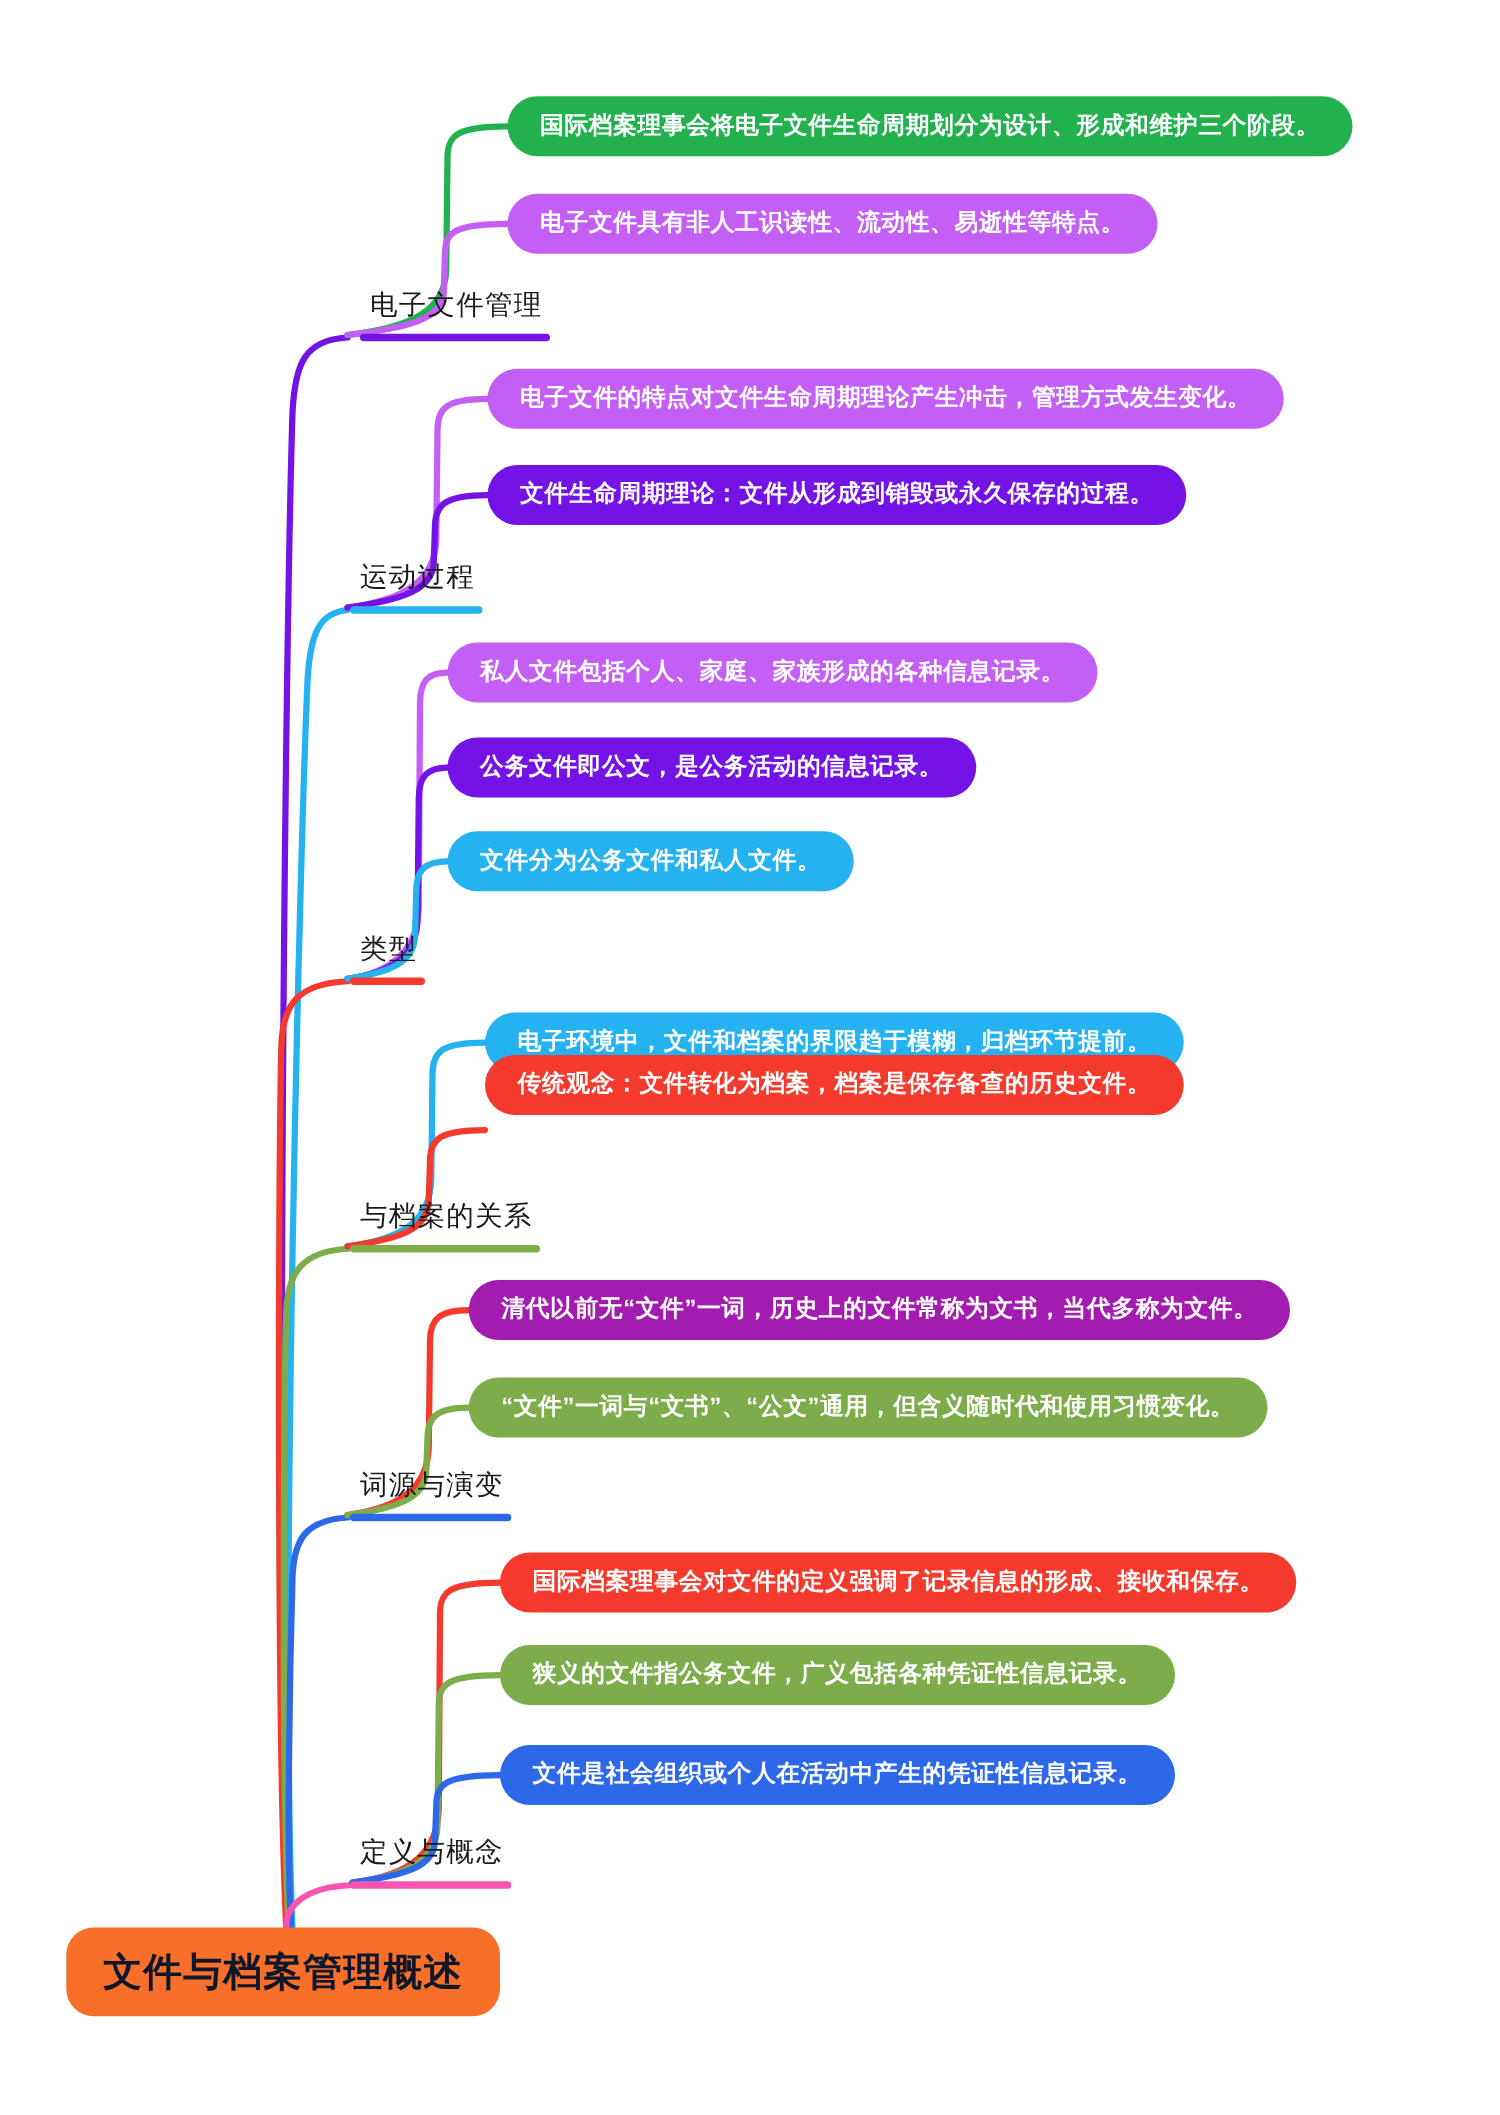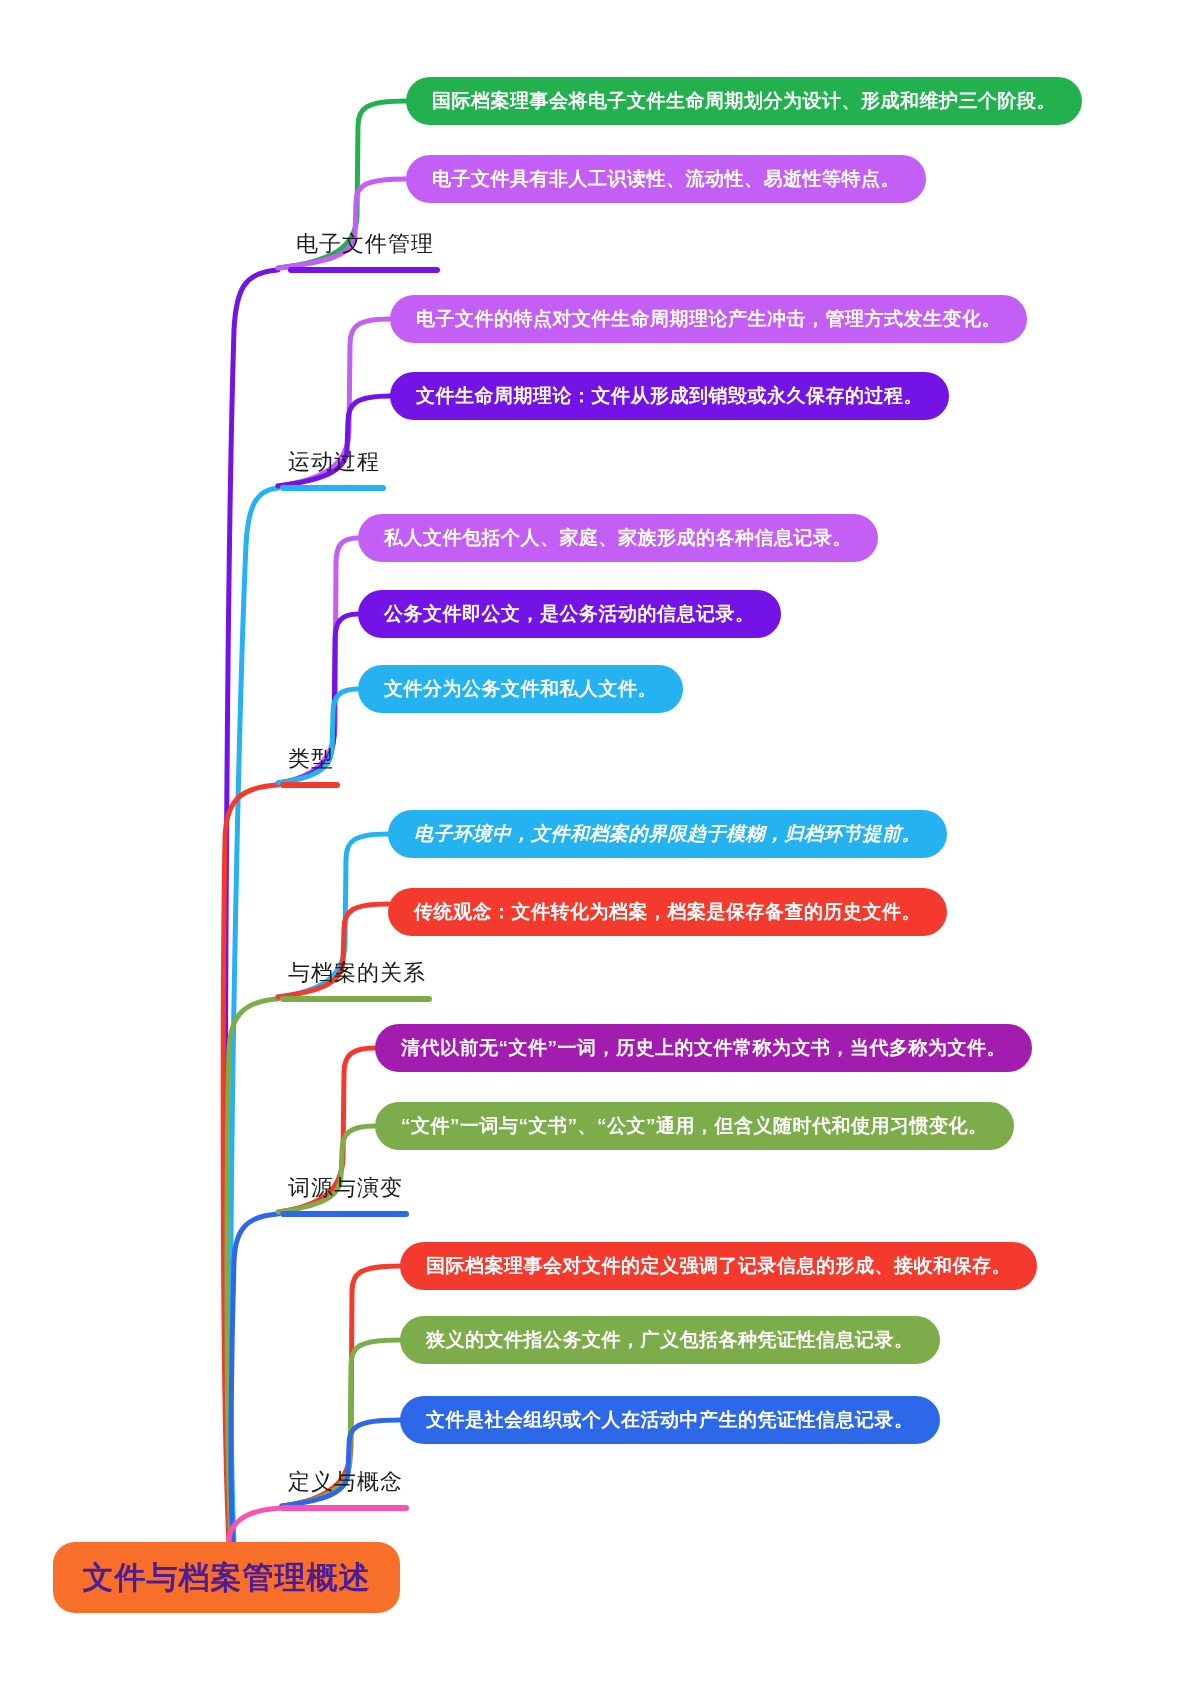--- a/index.html
+++ b/index.html
@@ -58,21 +58,21 @@
   }
   .root {
     position: absolute;
     z-index: 2;
     left: 53px; top: 1542px;
     width: 347px; height: 71px;
     border-radius: 22px;
     display: flex;
     align-items: center;
     justify-content: center;
-    color: #4c1d95;
+    color: #0f172a;
     font-size: 31px;
     font-weight: bold;
     letter-spacing: 1px;
     white-space: nowrap;
   }
 </style>
 </head>
 <body>
 
 <div id="canvas">
@@ -122,22 +122,22 @@
   </div>
 
   <div class="leaf" style="left: 358px; top: 514px; background-color: rgb(196, 95, 245);">私人文件包括个人、家庭、家族形成的各种信息记录。</div>
   <div class="leaf" style="left: 358px; top: 590px; background-color: rgb(115, 19, 230);">公务文件即公文，是公务活动的信息记录。</div>
   <div class="leaf" style="left: 358px; top: 665px; background-color: rgb(37, 178, 241);">文件分为公务文件和私人文件。</div>
   <div class="branch" style="left:288px; top:745px">
     <span class="branch-label">类型</span>
     <span class="branch-underline" style="background-color: rgb(244, 58, 45);"></span>
   </div>
 
-  <div class="leaf" style="left: 388px; top: 810px; background-color: rgb(37, 178, 241); font-style: italic;">电子环境中，文件和档案的界限趋于模糊，归档环节提前。</div>
-  <div class="leaf" style="left: 388px; top: 888px; background-color: rgb(244, 58, 45);">传统观念：文件转化为档案，档案是保存备查的历史文件。</div>
+  <div class="leaf" style="left: 388px; top: 810px; background-color: rgb(37, 178, 241);">电子环境中，文件和档案的界限趋于模糊，归档环节提前。</div>
+  <div class="leaf" style="left: 388px; top: 844px; background-color: rgb(244, 58, 45);">传统观念：文件转化为档案，档案是保存备查的历史文件。</div>
   <div class="branch" style="left:288px; top:959px">
     <span class="branch-label">与档案的关系</span>
     <span class="branch-underline" style="background-color: rgb(125, 172, 75);"></span>
   </div>
 
   <div class="leaf" style="left: 375px; top: 1024px; background-color: #a21caf;">清代以前无“文件”一词，历史上的文件常称为文书，当代多称为文件。</div>
   <div class="leaf" style="left: 375px; top: 1102px; background-color: rgb(125, 172, 75);">“文件”一词与“文书”、“公文”通用，但含义随时代和使用习惯变化。</div>
   <div class="branch" style="left:288px; top:1174px">
     <span class="branch-label">词源与演变</span>
     <span class="branch-underline" style="background-color: rgb(44, 104, 232);"></span>

